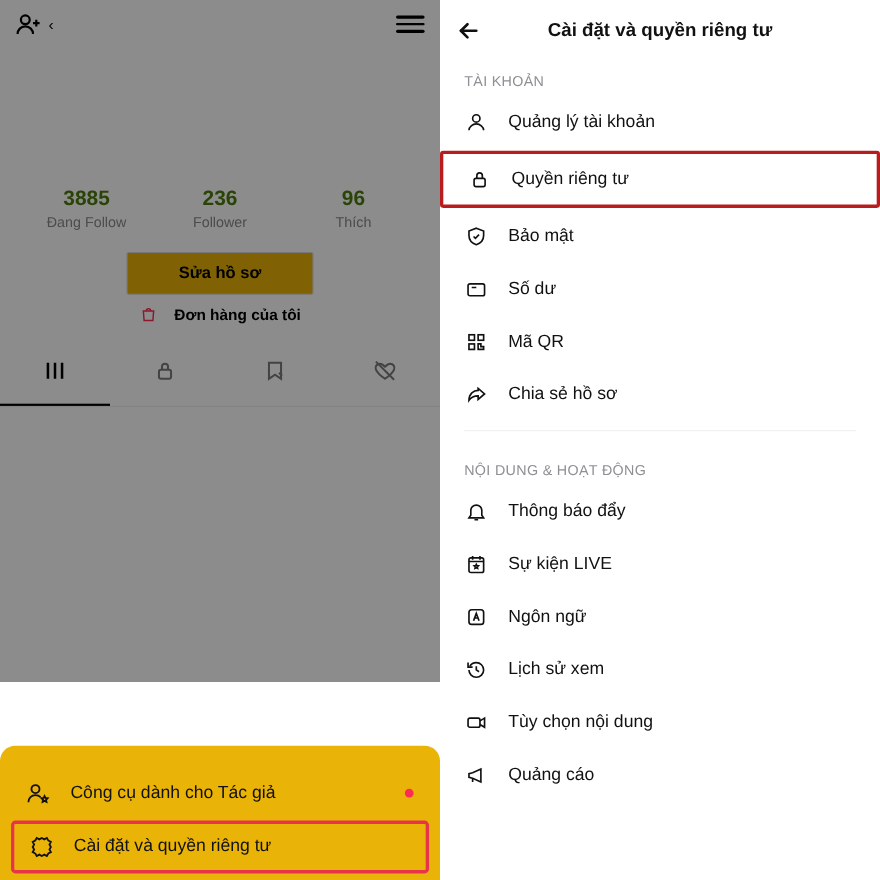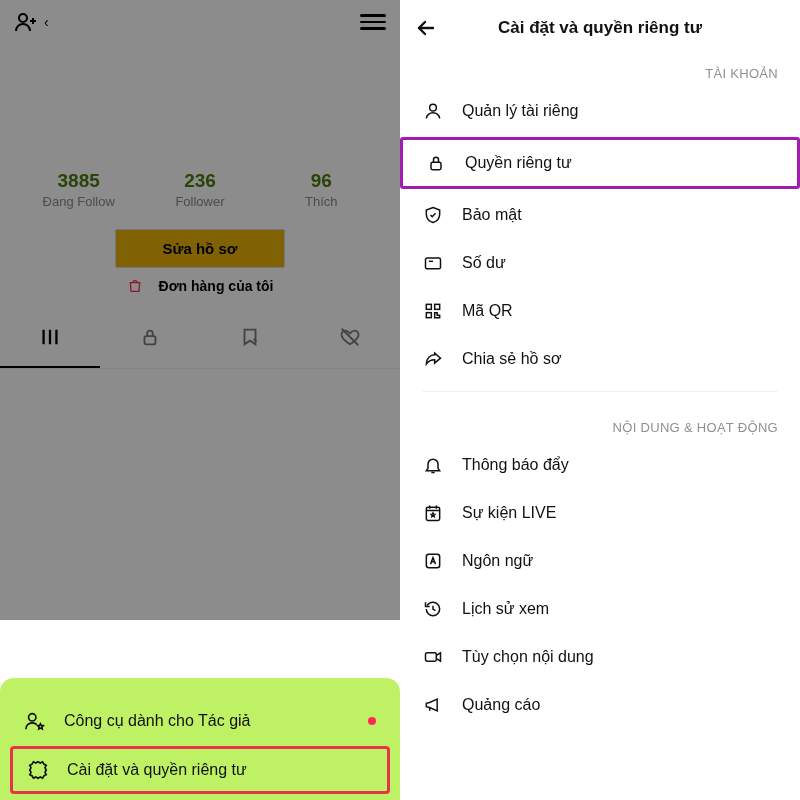--- a/index.html
+++ b/index.html
@@ -94,21 +94,21 @@
     color:#7a7a7a;
   }
   .prof-tab.active { color:#000; border-bottom:2px solid #000; }
   .prof-tab svg { width:22px;height:22px; }
 
   
   .bottom-sheet {
     position:absolute;
     bottom:0; left:0;
     width:100%;
-    background:#bef264;
+    background:#eab308;
     border-radius:14px 14px 0 0;
     padding:18px 0 6px 0;
   }
   .sheet-row {
     display:flex;
     align-items:center;
     padding:14px 24px;
     font-size:16px;
     color:#111;
     position:relative;
@@ -149,38 +149,37 @@
     font-size:17px;
     font-weight:700;
     color:#111;
     padding-right:24px; 
   }
   .section-label{
     font-size:13px;
     color:#8f8f94;
     padding:20px 22px 6px 22px;
     letter-spacing:.3px;
-    text-align:right;
   }
   .set-row{
     display:flex;
     align-items:center;
     padding:13px 22px;
     font-size:16px;
     color:#111;
   }
   .set-row .ic{
     width:22px;height:22px;margin-right:18px;display:flex;align-items:center;justify-content:center;color:#111;
   }
   .set-row .ic svg{width:20px;height:20px;}
   .hr-divider{
     height:1px;background:#f0f0f2;margin:8px 22px;
   }
   .highlight-right{
-    border:3px solid #a21caf;
+    border:3px solid #b91c1c;
     border-radius:3px;
     margin:2px 0;
   }
   .highlight-right .set-row{ padding:12px 22px;}
 </style>
 </head>
 <body>
 
 <div class="left-pane">
   <div class="left-main">
@@ -297,21 +296,21 @@
 
   <div class="section-label">TÀI KHOẢN</div>
 
   <div class="set-row">
     <span class="ic">
       <svg viewBox="0 0 24 24" fill="none" stroke="#111" stroke-width="1.8">
         <circle cx="12" cy="8" r="4"></circle>
           <path d="M4 21c0-4 4-7 8-7s8 3 8 7"></path>
       </svg>
     </span>
-    <span>Quản lý tài riêng</span>
+    <span>Quảng lý tài khoản</span>
   </div>
 
   <div class="highlight-right">
     <div class="set-row">
       <span class="ic">
         <svg viewBox="0 0 24 24" fill="none" stroke="#111" stroke-width="1.8">
           <rect x="6" y="11" width="12" height="9" rx="2"></rect>
             <path d="M9 11V8a3 3 0 016 0v3"></path>
         </svg>
       </span>

